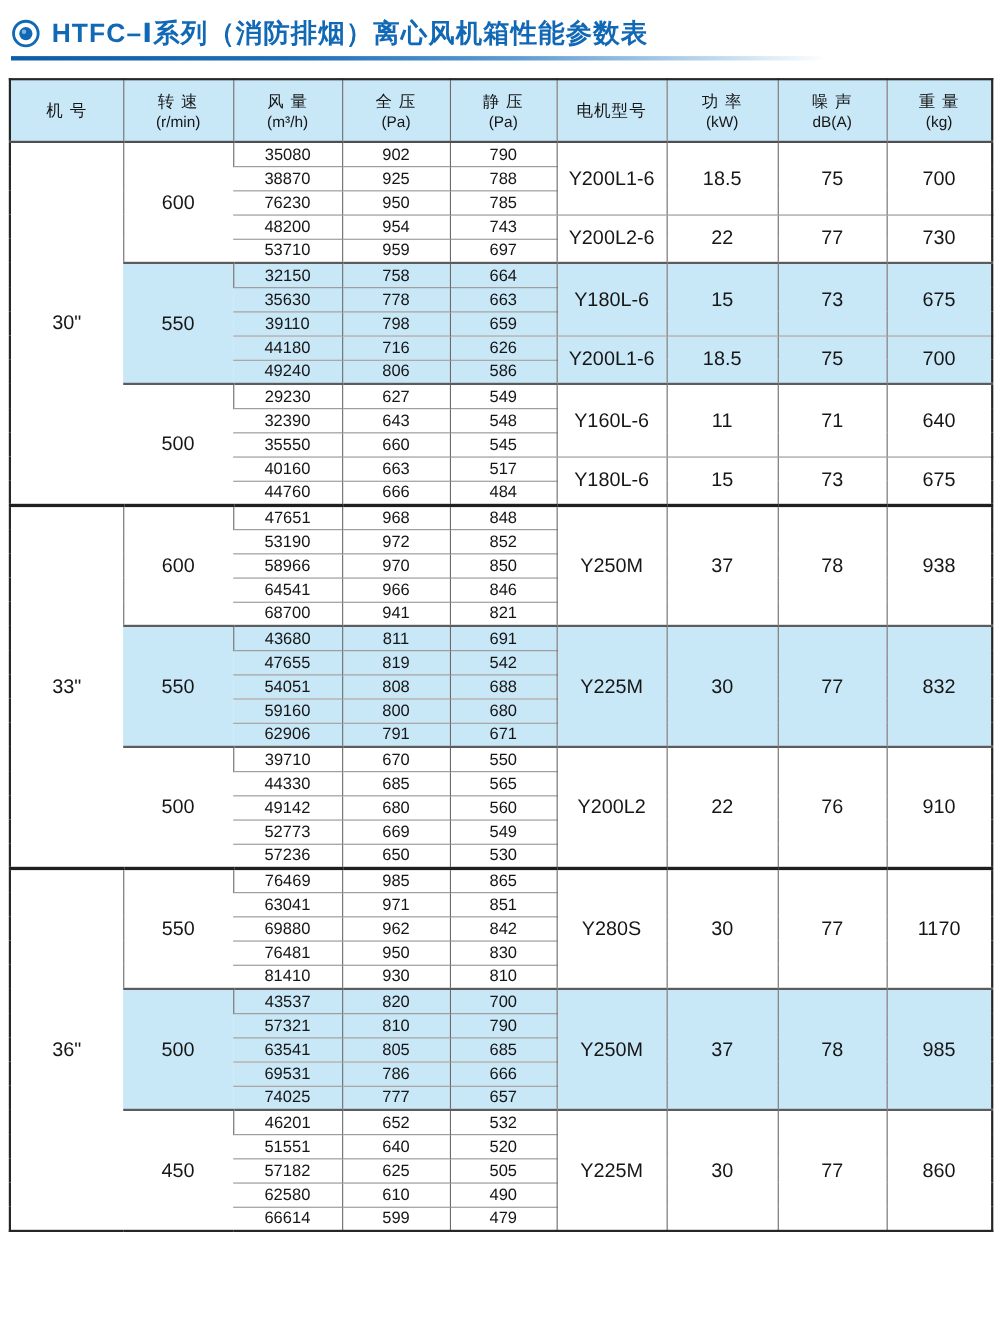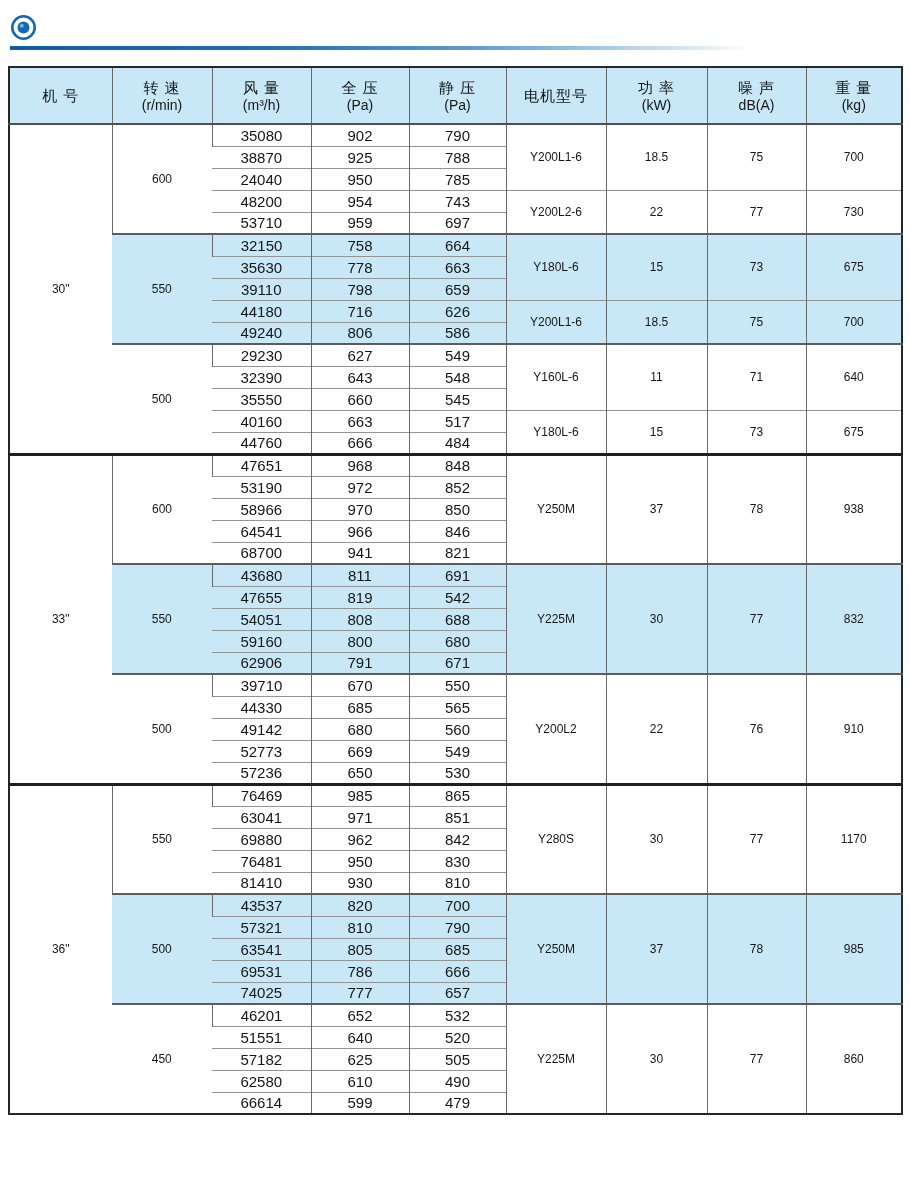--- a/index.html
+++ b/index.html
@@ -51,34 +51,35 @@
     border-bottom:2px solid #4f4f4f;
     font-weight:normal;
   }
   .hname{font-size:15px;letter-spacing:1px;line-height:19px;}
   .hunit{font-size:14px;line-height:17px;}
   tbody tr{height:22px;}
   tbody td{border-top:1px solid var(--grid-thin);}
   tr.group-start td{border-top:2px solid var(--grid-group);}
   tr.section-start td{border-top:3px solid var(--grid-section);}
   tr.hl td{background:var(--highlight);}
-  td.size-cell,td.speed-cell,td.motor-cell{font-size:12px;}
+  td.size-cell,td.speed-cell,td.motor-cell{font-size:18px;}
 </style>
 </head>
 <body>
 
 <div class="page">
   <div class="title-row">
     <span class="bullseye">
       <svg width="27" height="27" viewBox="0 0 27 27">
         <circle cx="13.5" cy="13.5" r="11.2" fill="none" stroke="#1168b5" stroke-width="2.6"></circle>
         <circle cx="13.5" cy="13.5" r="6" fill="#1168b5"></circle>
         <circle cx="11.8" cy="11.8" r="2" fill="#7fb4de"></circle>
       </svg>
     </span>
+    <h1 class="page-title">HTFC–Ⅰ系列（消防排烟）离心风机箱性能参数表</h1>
   </div>
   <div class="title-underline"></div>
 
   <table class="perf">
     <colgroup>
         <col style="width: 103px;">
         <col style="width: 100px;">
         <col style="width: 99px;">
         <col style="width: 98px;">
         <col style="width: 97px;">
@@ -136,21 +137,21 @@
           <td rowspan="3" class="motor-cell">18.5</td>
           <td rowspan="3" class="motor-cell">75</td>
           <td rowspan="3" class="motor-cell">700</td>
         </tr>
         <tr>
           <td class="num-cell">38870</td>
           <td class="num-cell">925</td>
           <td class="num-cell">788</td>
         </tr>
         <tr>
-          <td class="num-cell">24040</td>
+          <td class="num-cell">76230</td>
           <td class="num-cell">950</td>
           <td class="num-cell">785</td>
         </tr>
         <tr>
           <td class="num-cell">48200</td>
           <td class="num-cell">954</td>
           <td class="num-cell">743</td>
           <td rowspan="2" class="motor-cell">Y200L2-6</td>
           <td rowspan="2" class="motor-cell">22</td>
           <td rowspan="2" class="motor-cell">77</td>

